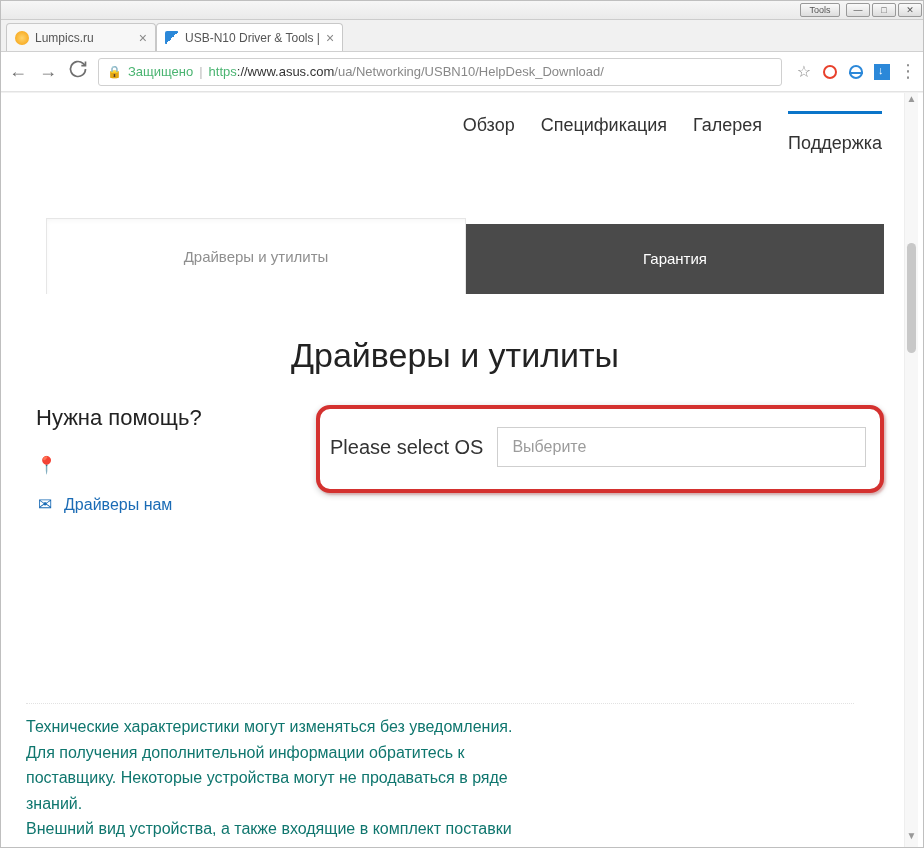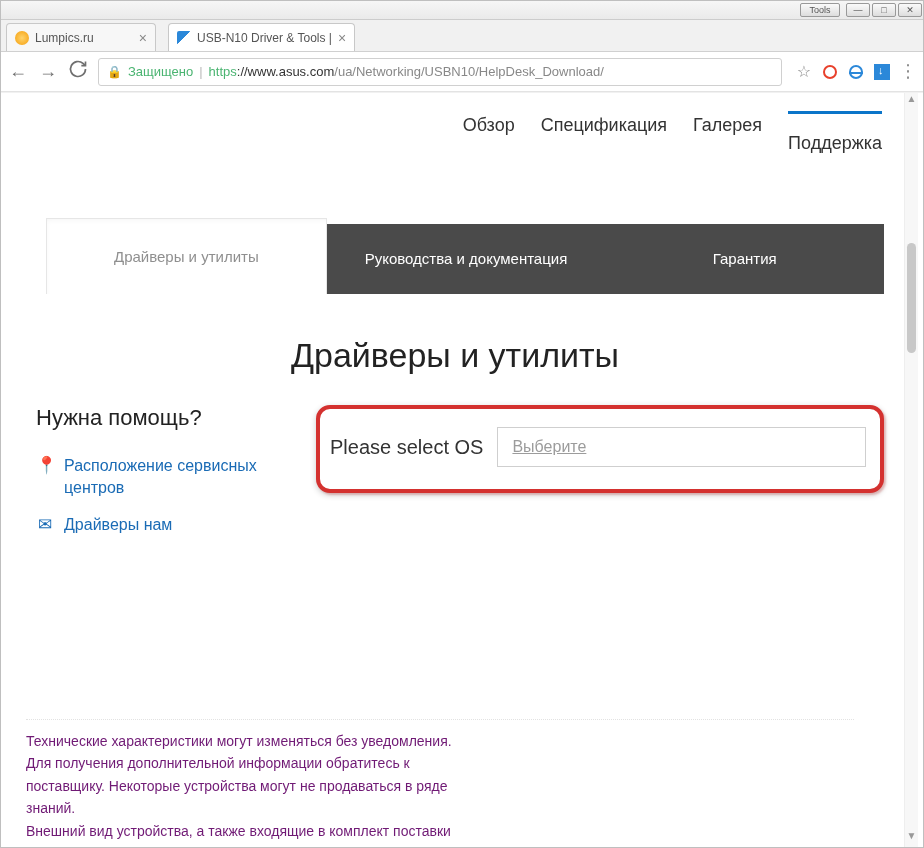--- a/index.html
+++ b/index.html
@@ -38,21 +38,20 @@
     margin-right: 4px;
   }
   
   .tabs-row {
     height: 32px;
     background: #f1f1f1;
     display: flex;
     align-items: flex-end;
     padding-left: 6px;
     border-bottom: 1px solid #d0d0d0;
-    gap: 12px;
   }
   .tab {
     display: flex; align-items: center;
     height: 28px;
     padding: 0 8px 0 8px;
     border: 1px solid #c8c8c8;
     border-bottom: none;
     border-top-left-radius: 4px;
     border-top-right-radius: 4px;
     background: #f7f7f7;
@@ -201,27 +200,26 @@
   }
   .os-label { font-size: 20px; color: #333; white-space:nowrap;}
   .os-select {
     flex:1; height: 40px;
     border: 1px solid #cfcfcf;
     display:flex; align-items:center;
     padding: 0 14px;
     color: #9c9c9c; font-size: 16px;
     cursor: pointer;
     background:#fff;
-    text-decoration:underline;
   }
 
   
   .disclaimer {
     position: absolute; left: 10px; bottom: 6px; right: 40px;
-    color: #701a75; font-size: 14px; line-height: 1.6;
+    color: #0f766e; font-size: 16px; line-height: 1.6;
     border-top: 1px dotted #e2e2e2;
     padding-top: 10px;
   }
 
   
   .outer {
     position:absolute; inset:0;
     border:1px solid #bfbfbf;
     pointer-events:none;
   }
@@ -286,32 +284,30 @@
 
     <div class="top-nav">
       <span class="nav-item">Обзор</span>
       <span class="nav-item">Спецификация</span>
       <span class="nav-item">Галерея</span>
       <span class="nav-item active">Поддержка</span>
     </div>
 
     <div class="support-tabs">
       <div class="sup-tab active">Драйверы и утилиты</div>
-      <div class="sup-tab">Руководства и документация</div>
       <div class="sup-tab">Гарантия</div>
     </div>
 
     <h1 class="headline">Драйверы и утилиты</h1>
 
     <div class="content-row">
       <div class="help-col">
         <div class="help-title">Нужна помощь?</div>
         <div class="help-link">
           <span class="h-icon">📍</span>
-          <span>Расположение сервисных центров</span>
         </div>
         <div class="help-link">
           <span class="h-icon">✉</span>
           <span>Драйверы нам</span>
         </div>
       </div>
 
       <div class="select-col">
         <div class="os-highlight">
           <span class="os-label">Please select OS</span>

